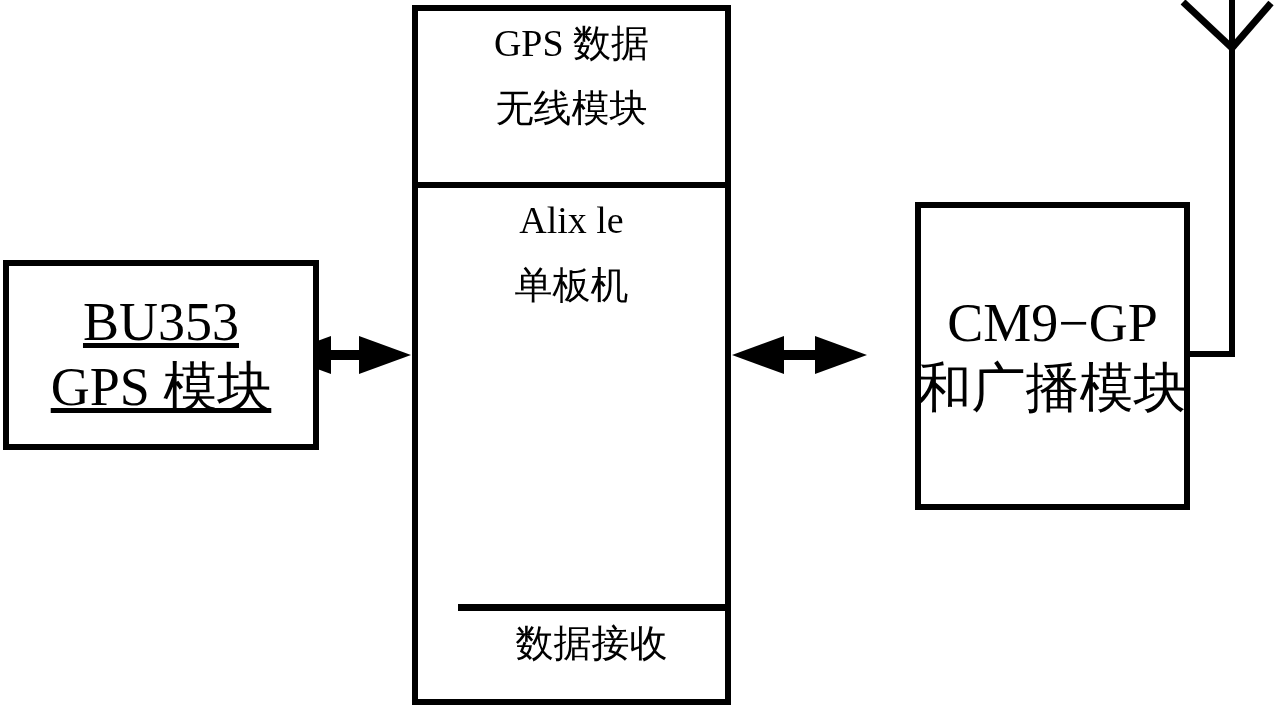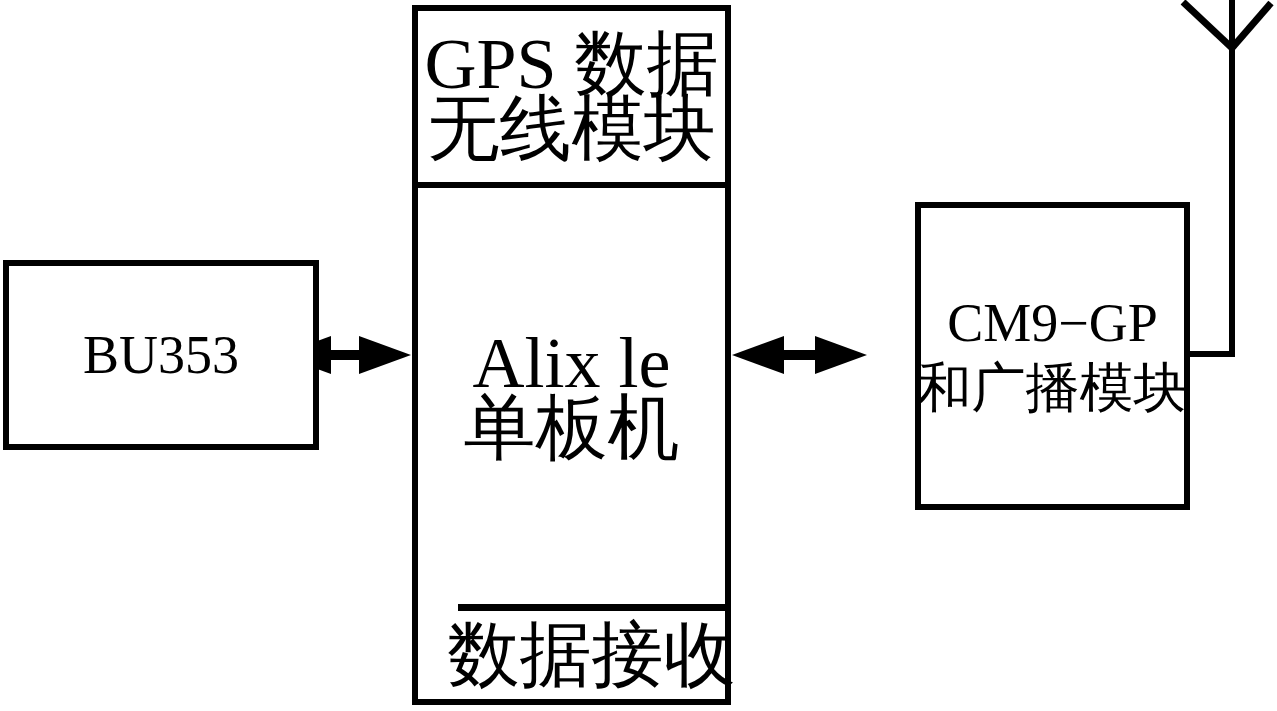--- a/index.html
+++ b/index.html
@@ -19,39 +19,39 @@
     background: #ffffff;
     display: flex;
     flex-direction: column;
     justify-content: center;
     align-items: center;
     text-align: center;
     font-size: 54px;
     line-height: 65px;
     white-space: nowrap;
   }
-  .left-box   { left: 3px;   top: 260px; width: 316px; height: 190px; }
+  .left-box   { left: 3px;   top: 260px; width: 316px; height: 190px; text-decoration: underline; }
   .right-box  { left: 868px; top: 202px; width: 275px; height: 308px; margin-left: 47px; }
   .center-column {
     position: absolute;
     left: 412px; top: 5px; width: 319px; height: 700px;
     box-sizing: border-box;
     border: 6px solid #000000;
     background: #ffffff;
     display: flex;
     flex-direction: column;
   }
   .cell {
     box-sizing: border-box;
     display: flex;
     flex-direction: column;
-    justify-content: center;
+    justify-content: flex-start;
     align-items: center;
     text-align: center;
-    font-size: 72px;
+    font-size: 38px;
     line-height: 65px;
     white-space: nowrap;
   }
   .cell-top    { height: 171px; }
   .cell-middle { height: 422px; border-top: 6px solid #000000; }
   .cell-bottom { flex: 1; border-top: 7px solid #000000; margin-left: 40px; }
   .connector-layer {
     position: absolute;
     left: 0; top: 0;
     width: 1277px; height: 711px;
@@ -80,20 +80,21 @@
 
     <g>
       <polyline points="1143,354 1232,354 1232,0" fill="none" stroke="#000000" stroke-width="6"></polyline>
       <line x1="1232" y1="48" x2="1183" y2="2" stroke="#000000" stroke-width="7"></line>
       <line x1="1232" y1="48" x2="1271" y2="3" stroke="#000000" stroke-width="7"></line>
     </g>
   </svg>
 
   <div class="block left-box">
     <span class="text-line">BU353</span>
+    <span class="text-line">GPS 模块</span>
   </div>
 
   <div class="center-column">
     <div class="cell cell-top">
       <span class="text-line">GPS 数据</span>
       <span class="text-line">无线模块</span>
     </div>
     <div class="cell cell-middle">
       <span class="text-line">Alix le</span>
       <span class="text-line">单板机</span>

